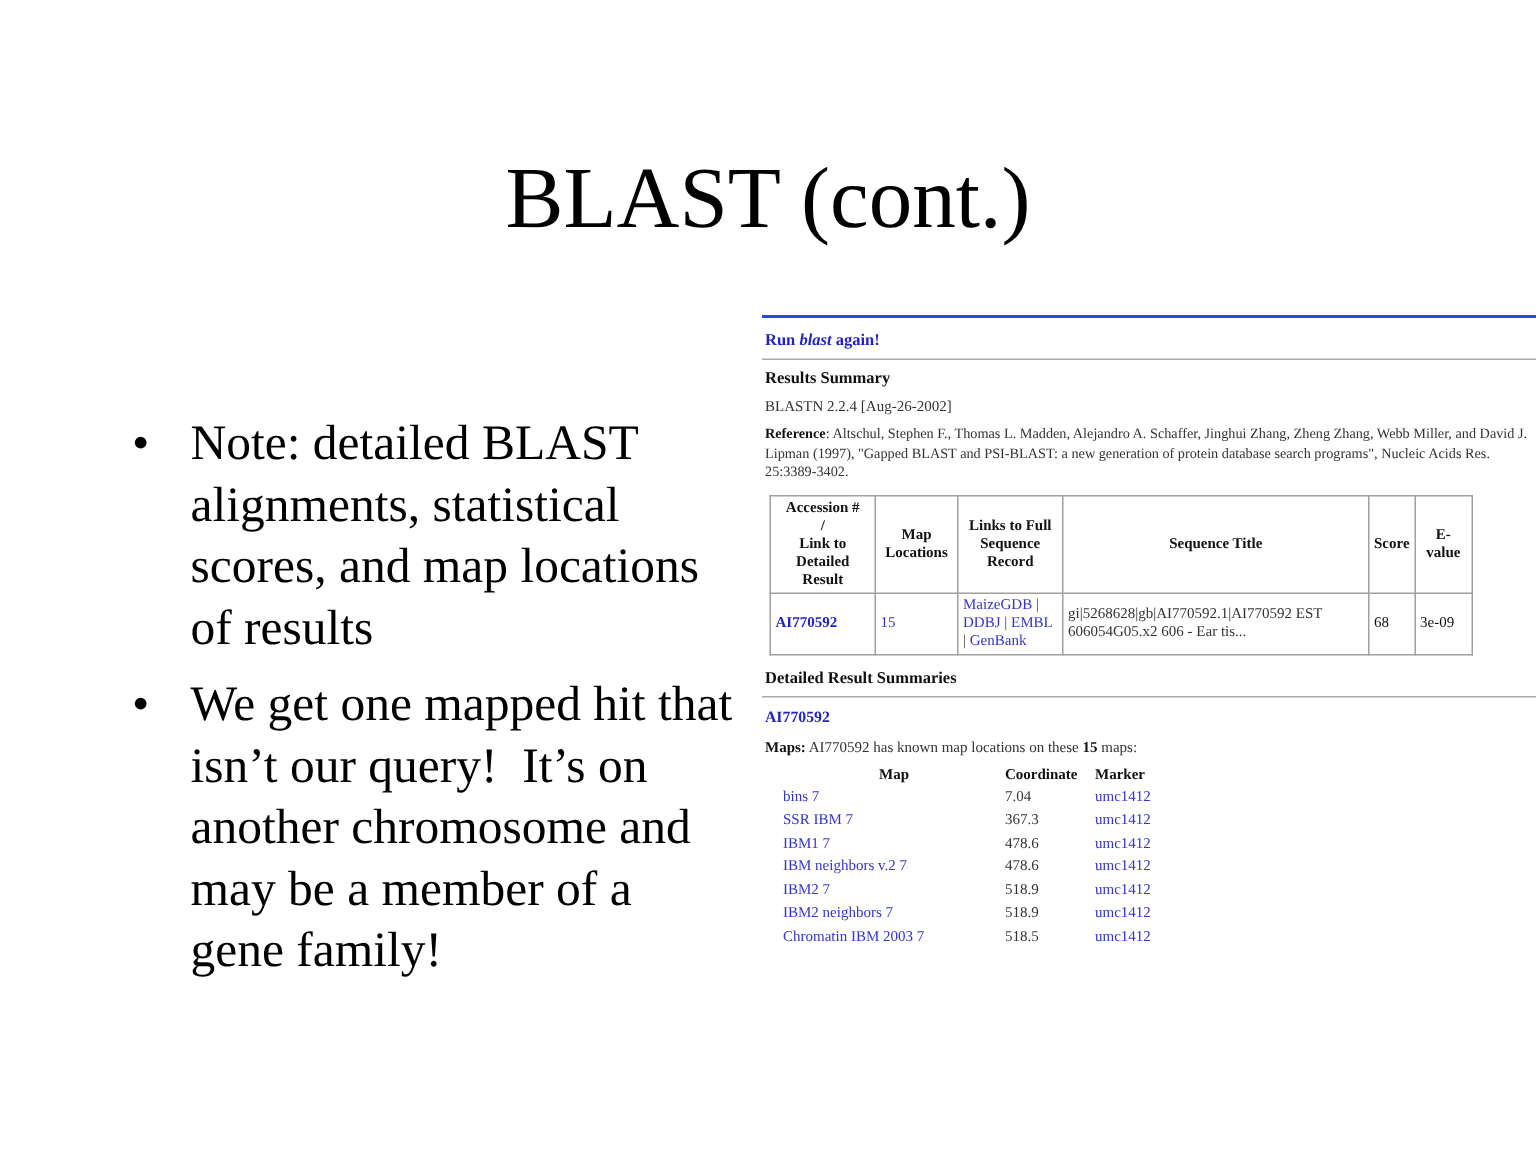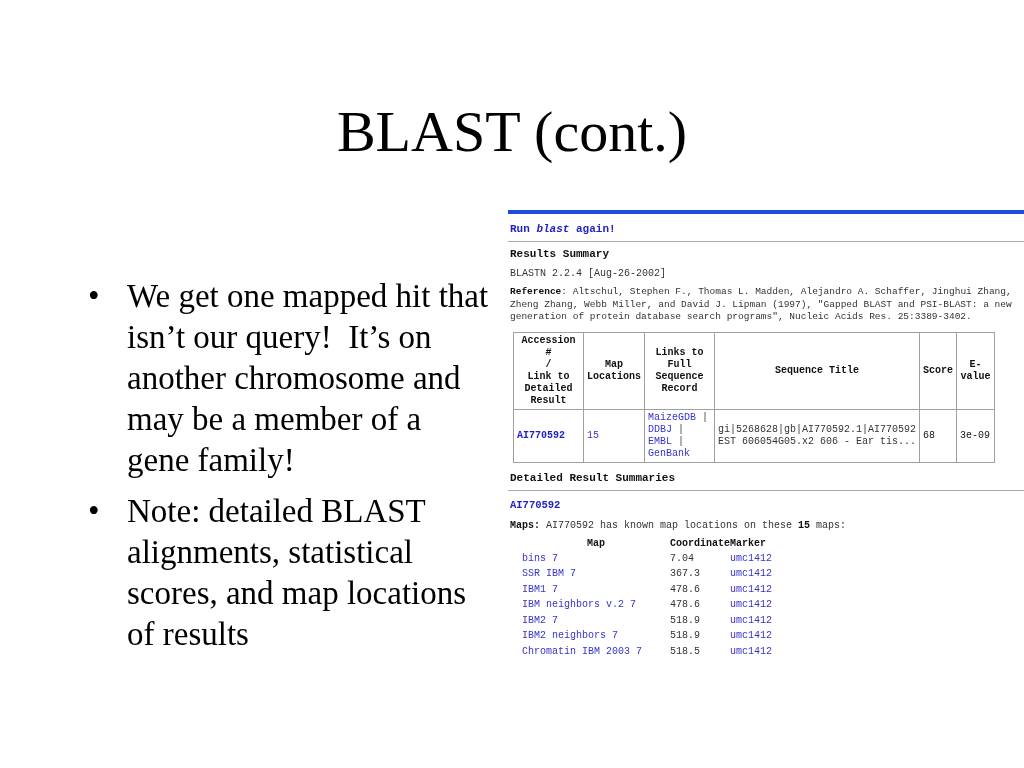--- a/index.html
+++ b/index.html
@@ -9,22 +9,22 @@
   
   .slide-title{position:absolute;top:98px;left:0;width:1024px;text-align:center;
                font-size:58px;font-weight:400;letter-spacing:0;}
   .bullet-list{position:absolute;left:86px;top:276px;width:404px;margin:0;padding:0;list-style:none;}
   .bullet-list li{position:relative;padding-left:41px;margin:0 0 10px 0;
                   font-size:33px;line-height:41px;white-space:pre-wrap;}
   .bullet-list li::before{content:"\2022";position:absolute;left:2px;top:0;font-size:33px;}
 
   
   .capture{position:absolute;left:508px;top:210px;width:516px;height:470px;
-           font-family:Liberation Mono, monospace;font-size:10px;color:#111;
-           border-top:4px solid #1d4ed8;}
+           font-family:Liberation Serif, serif;font-size:10px;color:#111;
+           border-top:2px solid #1d4ed8;}
   .capture .lnk{color:#3434cc;cursor:pointer;text-decoration:none;}
   .capture .lnk-b{color:#2323c4;font-weight:bold;cursor:pointer;}
   .capture .pipe{color:#444;}
   .cap-hr{border:0;border-top:1px solid #aaa;margin:6px 0;}
   .run-again{margin:9px 0 0 2px;font-size:11px;font-weight:bold;color:#2323c4;}
   .run-again em{font-style:italic;}
   .sec-head{margin:3px 0 4px 2px;font-size:11px;font-weight:bold;color:#111;}
   .program-line{margin:8px 0 0 2px;color:#333;}
   .reference{margin:7px 2px 0 2px;font-size:9.5px;line-height:12.5px;color:#333;}
   .reference b{color:#111;}
@@ -54,22 +54,22 @@
   td.coord{color:#333;margin-left:44px;}
 </style>
 </head>
 <body>
 
 <div class="slide">
 
   <div class="slide-title">BLAST (cont.)</div>
 
   <ul class="bullet-list">
+    <li>Note: detailed BLAST alignments, statistical scores, and map locations of results</li>
     <li>We get one mapped hit that isn’t our query!  It’s on another chromosome and may be a member of a gene family!</li>
-    <li>Note: detailed BLAST alignments, statistical scores, and map locations of results</li>
   </ul>
 
   <div class="capture">
 
     <div class="run-again"><span>Run </span><em>blast</em><span> again!</span></div>
 
     <hr class="cap-hr">
 
     <div class="sec-head">Results Summary</div>
     <div class="program-line">BLASTN 2.2.4 [Aug-26-2002]</div>

